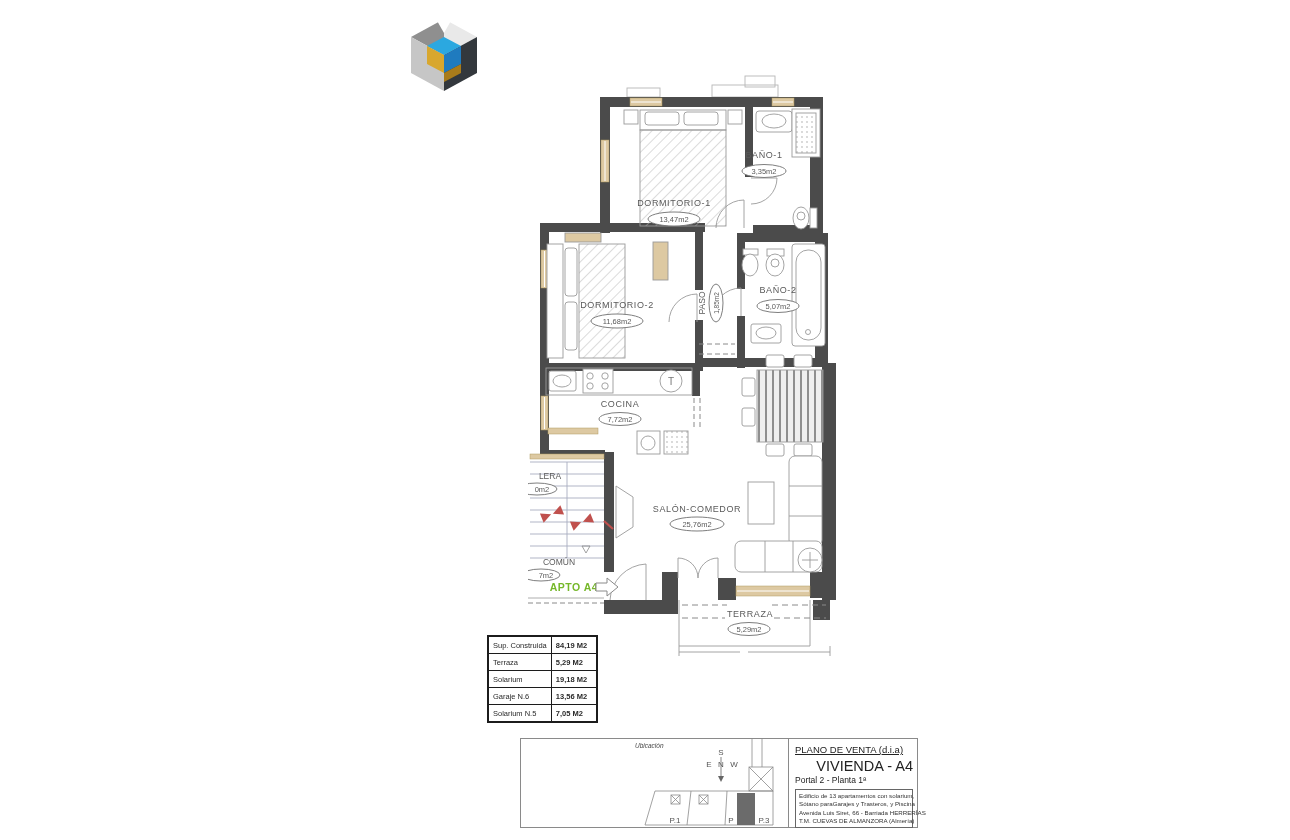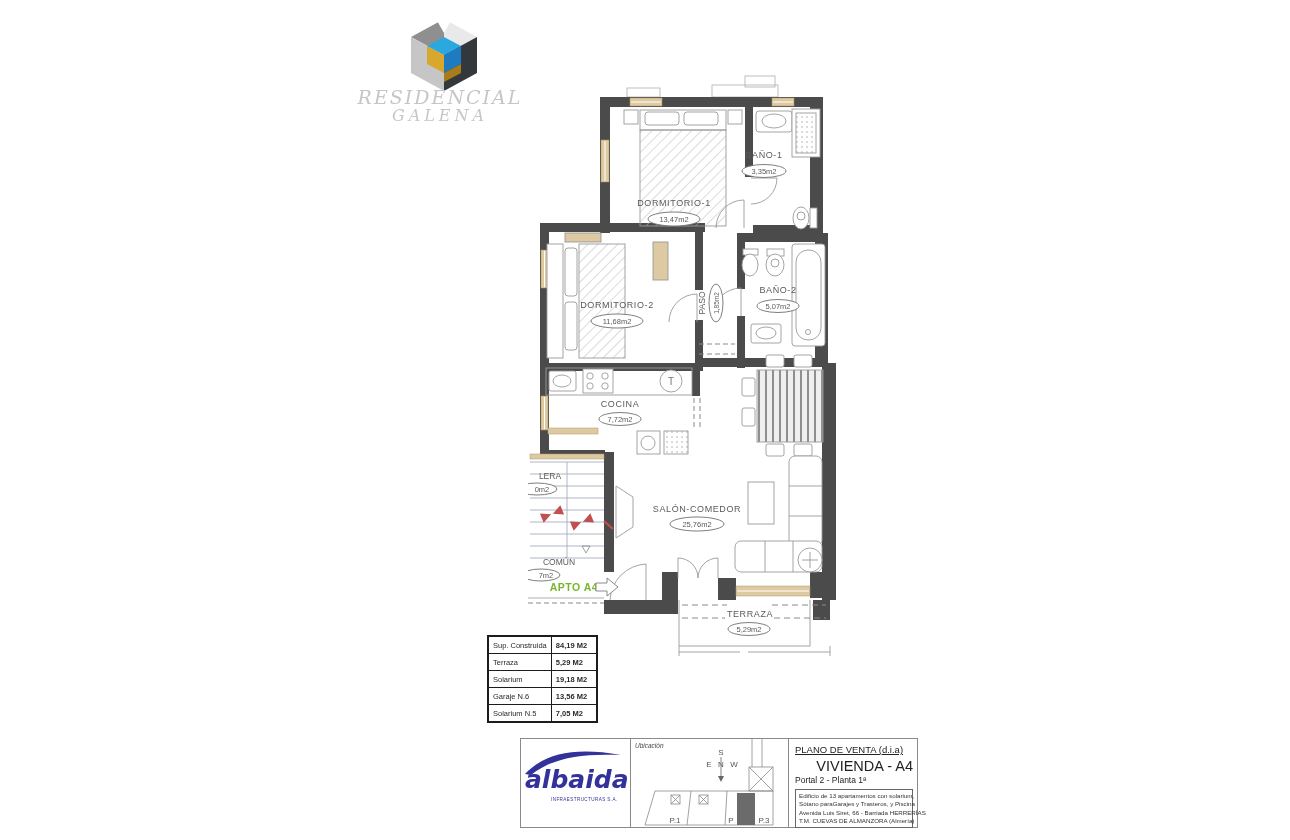--- a/index.html
+++ b/index.html
@@ -65,24 +65,20 @@
     <polygon points="13,21 46,3 46,39" fill="#8f8f8f"></polygon>
     <polygon points="46,3 79,21 46,39" fill="#e9e9e9"></polygon>
     <polygon points="79,21 79,57 46,75 46,39" fill="#33383d"></polygon>
     <polygon points="13,21 46,39 46,75 13,57" fill="#c6c6c6"></polygon>
     <polygon points="46,21 63,30 46,39 29,30" fill="#2ba8e0"></polygon>
     <polygon points="46,39 63,30 63,48 46,57" fill="#1f7bbf"></polygon>
     <polygon points="29,30 46,39 46,57 29,48" fill="#d8a72e"></polygon>
     <polygon points="46,57 63,48 63,57 46,66" fill="#a97c1b"></polygon>
     <polygon points="38,3 54,3 46,17" fill="#ffffff"></polygon>
   </svg>
-  <div class="abs" id="brand-text">
-    <div id="brand-line1">RESIDENCIAL</div>
-    <div id="brand-line2">GALENA</div>
-  </div>
 
   <svg class="abs" style="left:528px;top:70px" width="322" height="600" viewBox="528 70 322 600">
     <defs>
       <pattern id="hatch" patternUnits="userSpaceOnUse" width="7" height="7" patternTransform="rotate(45)">
         <line x1="0" y1="0" x2="0" y2="7" stroke="#b8b8b8" stroke-width="1"></line>
       </pattern>
       <pattern id="dots" patternUnits="userSpaceOnUse" width="5" height="5">
         <circle cx="2" cy="2" r="0.7" fill="#9a9a9a"></circle>
       </pattern>
       <pattern id="wood" patternUnits="userSpaceOnUse" width="7" height="7">
@@ -346,27 +342,20 @@
       <tr>
         <td>Solarium N.5</td>
         <td class="v">7,05 M2</td>
       </tr>
     </tbody>
       </table>
   </div>
 
   <div class="abs" id="title-block">
 
-    <div class="tb-panel" id="tb-albaida">
-      <svg class="abs" style="left:2px;top:6px" width="104" height="30" viewBox="0 0 104 30">
-        <path d="M2,29 C22,8 52,2 98,10 C55,8 28,14 8,30 Z" fill="#32329b"></path>
-      </svg>
-      <div id="albaida-word">albaida</div>
-      <div id="albaida-sub">INFRAESTRUCTURAS S.A.</div>
-    </div>
 
     <div class="tb-panel" id="tb-ubicacion">
       <div id="ubi-label">Ubicación</div>
       <svg class="abs" style="left:0;top:0" width="158" height="88" viewBox="0 0 158 88">
 
         <g>
           <text x="90" y="16" font-size="8" fill="#555" text-anchor="middle">S</text>
           <text x="78" y="28" font-size="8" fill="#555" text-anchor="middle">E</text>
           <text x="90" y="28" font-size="8" fill="#555" text-anchor="middle">N</text>
           <text x="103" y="28" font-size="8" fill="#555" text-anchor="middle">W</text>

